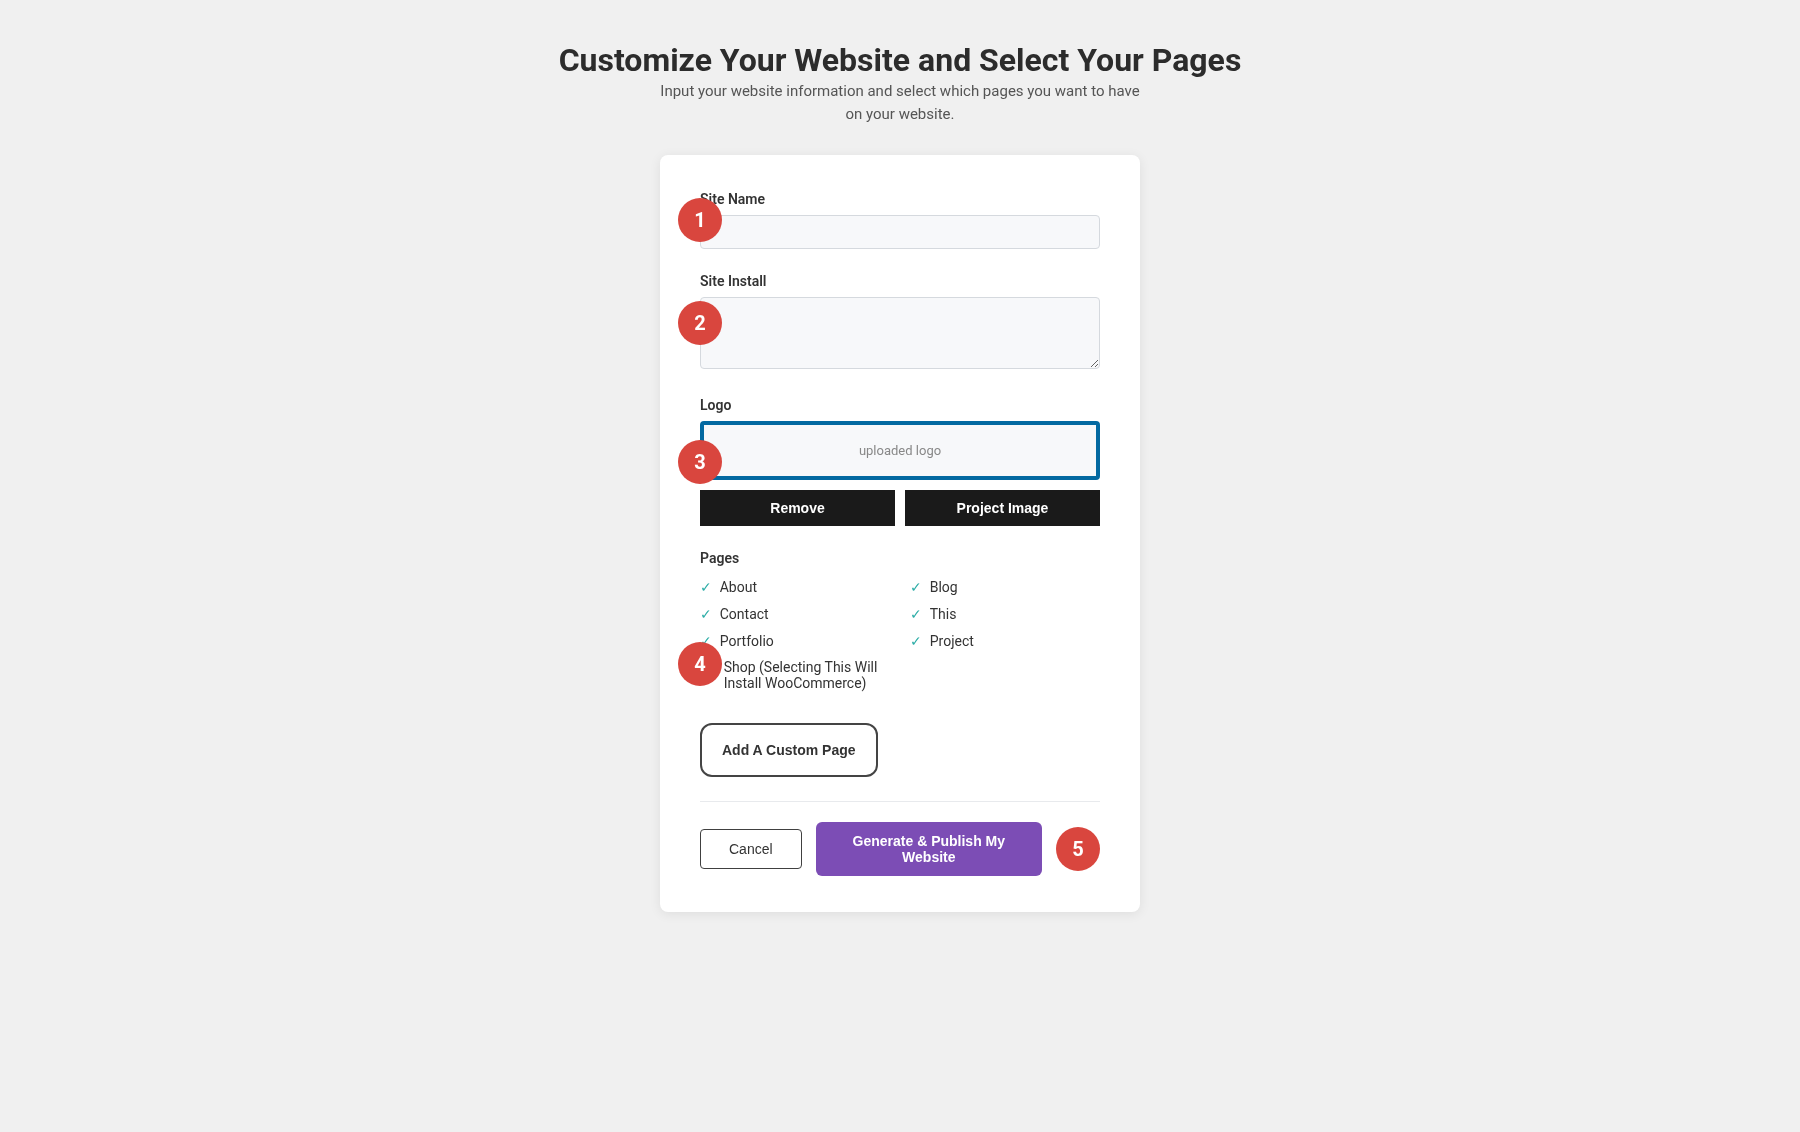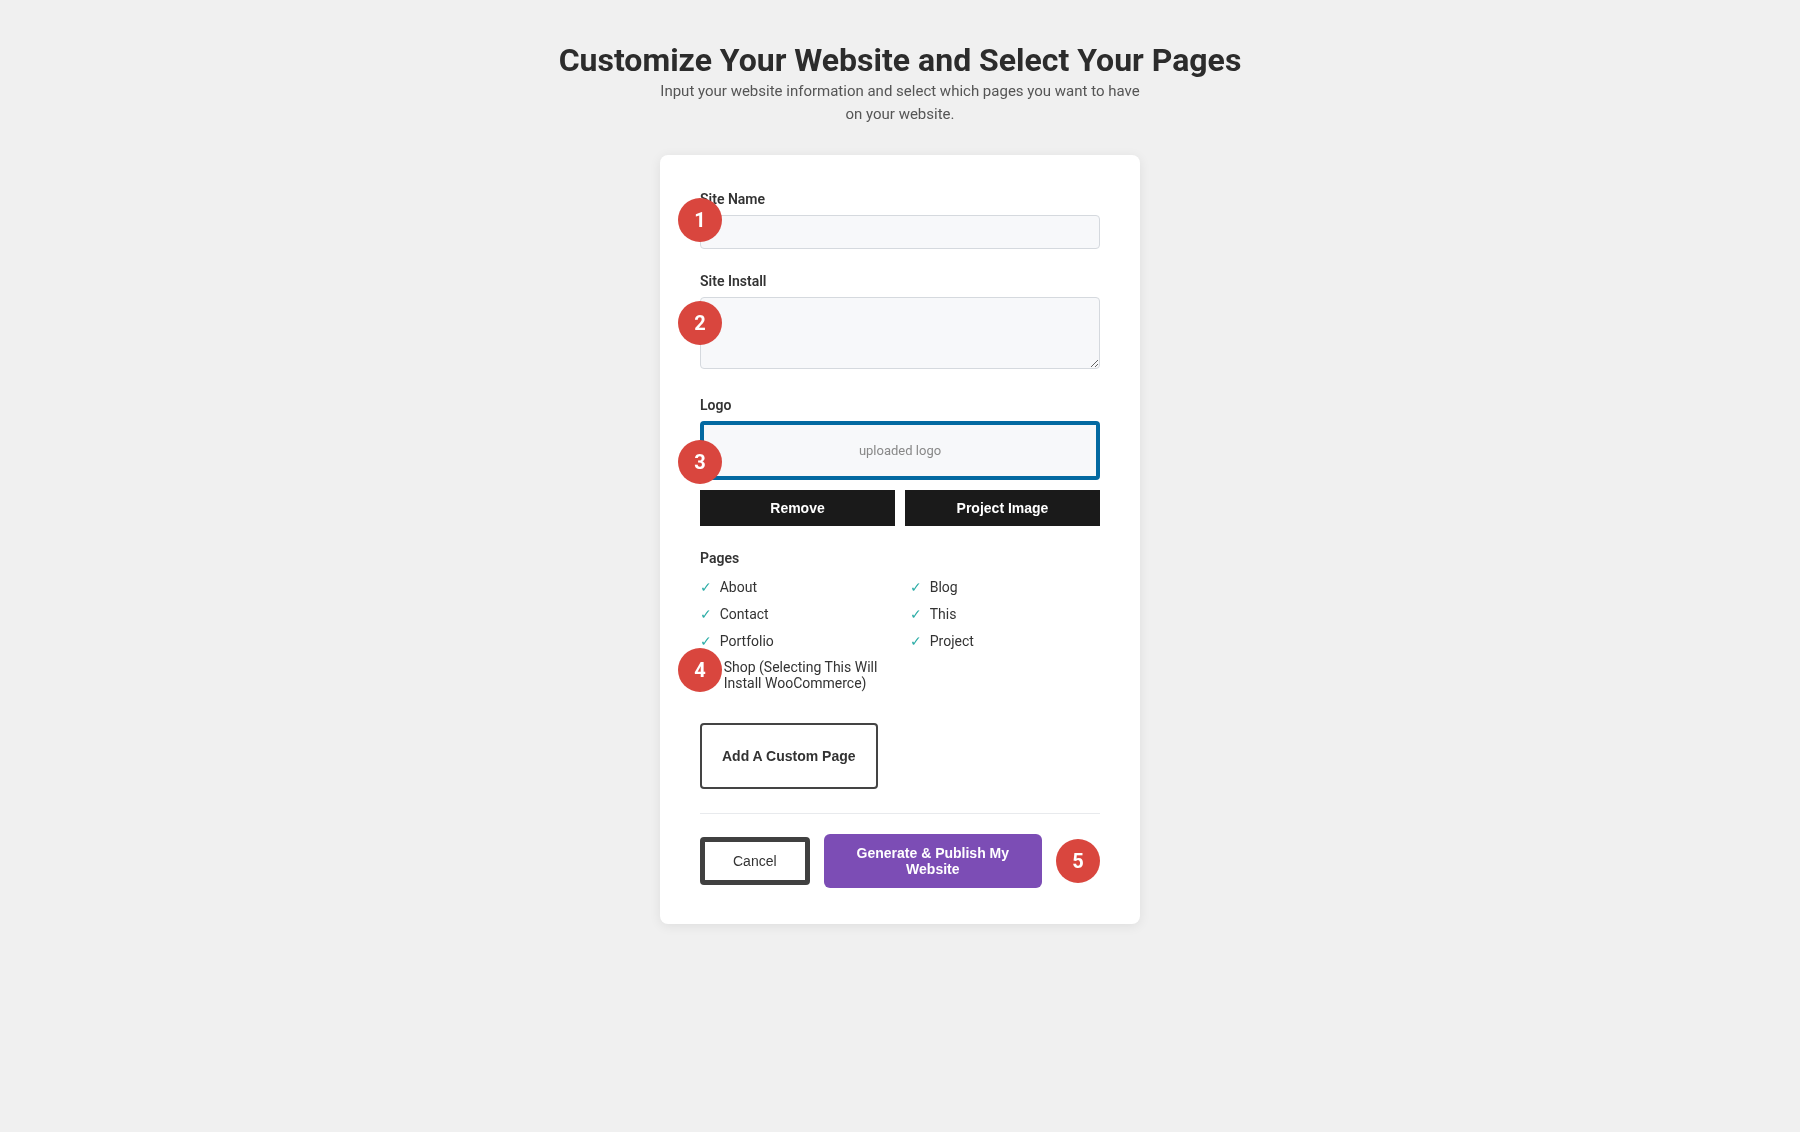--- a/index.html
+++ b/index.html
@@ -162,25 +162,25 @@
 
     .check-icon {
       color: #2dada7;
       font-size: 14px;
       flex-shrink: 0;
       margin-top: 1px;
     }
 
     .btn-add-custom {
       margin-top: 16px;
-      padding: 23px 20px;
+      padding: 17px 20px;
       background: #fff;
       color: #333;
       border: 2px solid #444;
-      border-radius: 4px;
+      border-radius: 12px;
       font-size: 14px;
       font-weight: 600;
       cursor: pointer;
     }
 
     .divider {
       border: none;
       border-top: 1px solid #e8eaed;
       margin: 24px 0 20px;
     }
@@ -190,21 +190,21 @@
       justify-content: center;
       align-items: center;
       gap: 14px;
       position: relative;
     }
 
     .btn-cancel {
       padding: 11px 28px;
       background: #fff;
       color: #333;
-      border: 5px solid #404040;
+      border: 1px solid #404040;
       border-radius: 4px;
       font-size: 14px;
       cursor: pointer;
     }
 
     .btn-publish {
       padding: 11px 28px;
       background: #7c4db5;
       color: #fff;
       border: none;

